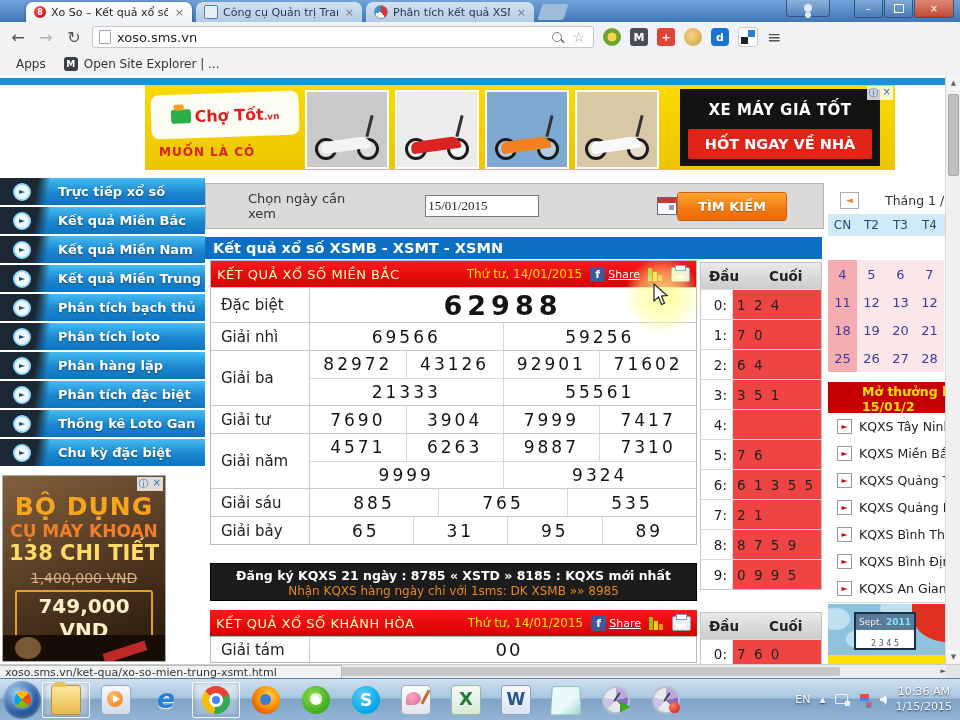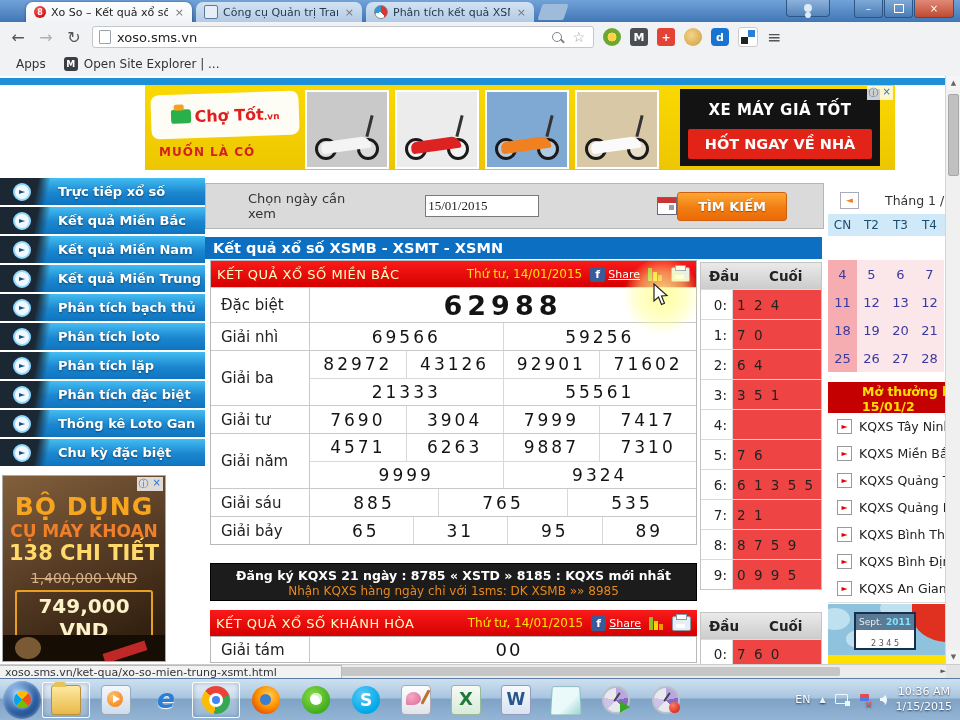--- a/index.html
+++ b/index.html
@@ -402,21 +402,21 @@
     <div class="sb" style="top:218px;">
       <span class="sb-dot">►</span>
       <span class="sb-label">Phân tích bạch thủ</span>
       </div>
     <div class="sb" style="top:247px;">
       <span class="sb-dot">►</span>
       <span class="sb-label">Phân tích loto</span>
       </div>
     <div class="sb" style="top:276px;">
       <span class="sb-dot">►</span>
-      <span class="sb-label">Phân tích lặp</span>
+      <span class="sb-label">Phân hàng lặp</span>
       </div>
     <div class="sb" style="top:305px;">
       <span class="sb-dot">►</span>
       <span class="sb-label">Phân tích đặc biệt</span>
       </div>
     <div class="sb" style="top:334px;">
       <span class="sb-dot">►</span>
       <span class="sb-label">Thống kê Loto Gan</span>
       </div>
     <div class="sb" style="top:363px;">

